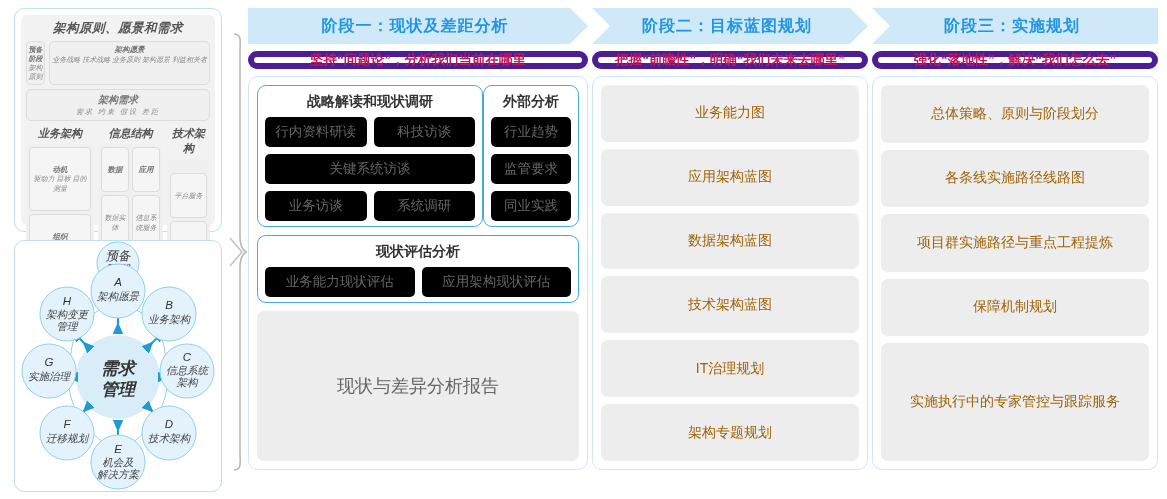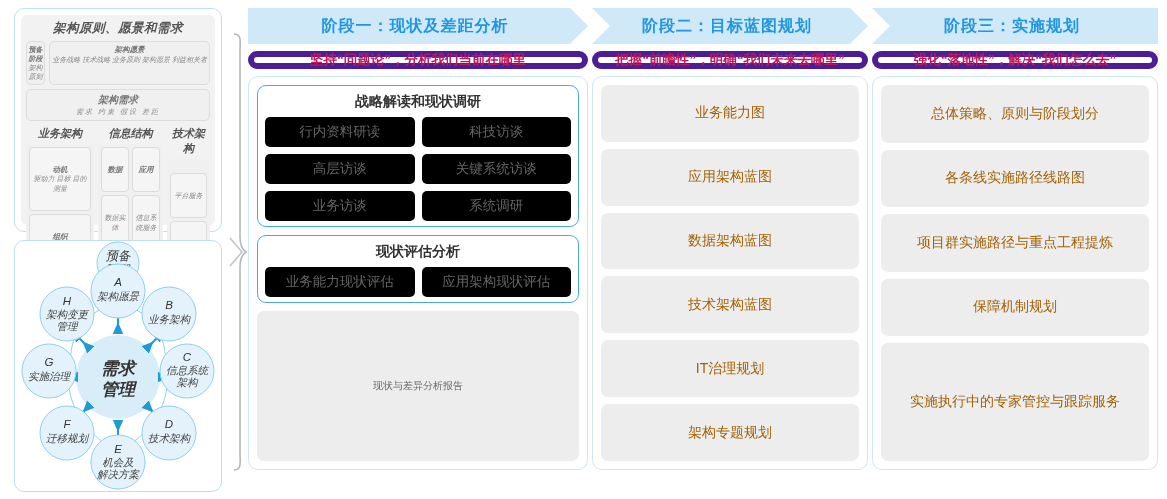--- a/index.html
+++ b/index.html
@@ -100,21 +100,21 @@
 
   .sec1 { display:flex; }
   .sec1 .left { flex:1; }
   .sec1 .right { width:96px; }
   .sec1 .right .chip { margin-bottom:7px; }
   .sec1 .right .chip:last-child { margin-bottom:0; }
 
   .big-chip {
     background:#ededed; border-radius:7px; flex:1;
     display:flex; align-items:center; justify-content:center;
-    font-size:10px; color:#666; margin-top:8px;
+    font-size:18px; color:#666; margin-top:8px;
   }
 
   .stack { display:flex; flex-direction:column; gap:7px; height:100%; }
   .stack .tall {
     background:#ededed; border-radius:7px; flex:1;
     display:flex; align-items:center; justify-content:center;
     font-size:14px; color:#a16207; text-align:center; padding:0 6px;
   }
   .ph3 .stack .tall.last { flex:2.05; }
 </style>
@@ -324,27 +324,32 @@
     <div class="phase-body">
 
       <div class="sec1">
         <div class="left blue-card">
           <div class="bc-title">战略解读和现状调研</div>
           <div class="chip-row">
             <div class="chip">行内资料研读</div>
             <div class="chip">科技访谈</div>
           </div>
           <div class="chip-row">
-            <div class="chip">高层访谈</div>
             <div class="chip">关键系统访谈</div>
           </div>
           <div class="chip-row">
             <div class="chip">业务访谈</div>
             <div class="chip">系统调研</div>
           </div>
+        </div>
+        <div class="right blue-card">
+          <div class="bc-title">外部分析</div>
+          <div class="chip">行业趋势</div>
+          <div class="chip">监管要求</div>
+          <div class="chip">同业实践</div>
         </div>
       </div>
 
       <div class="blue-card" style="margin-top:8px;">
         <div class="bc-title">现状评估分析</div>
         <div class="chip-row">
           <div class="chip">业务能力现状评估</div>
           <div class="chip">应用架构现状评估</div>
         </div>
       </div>

